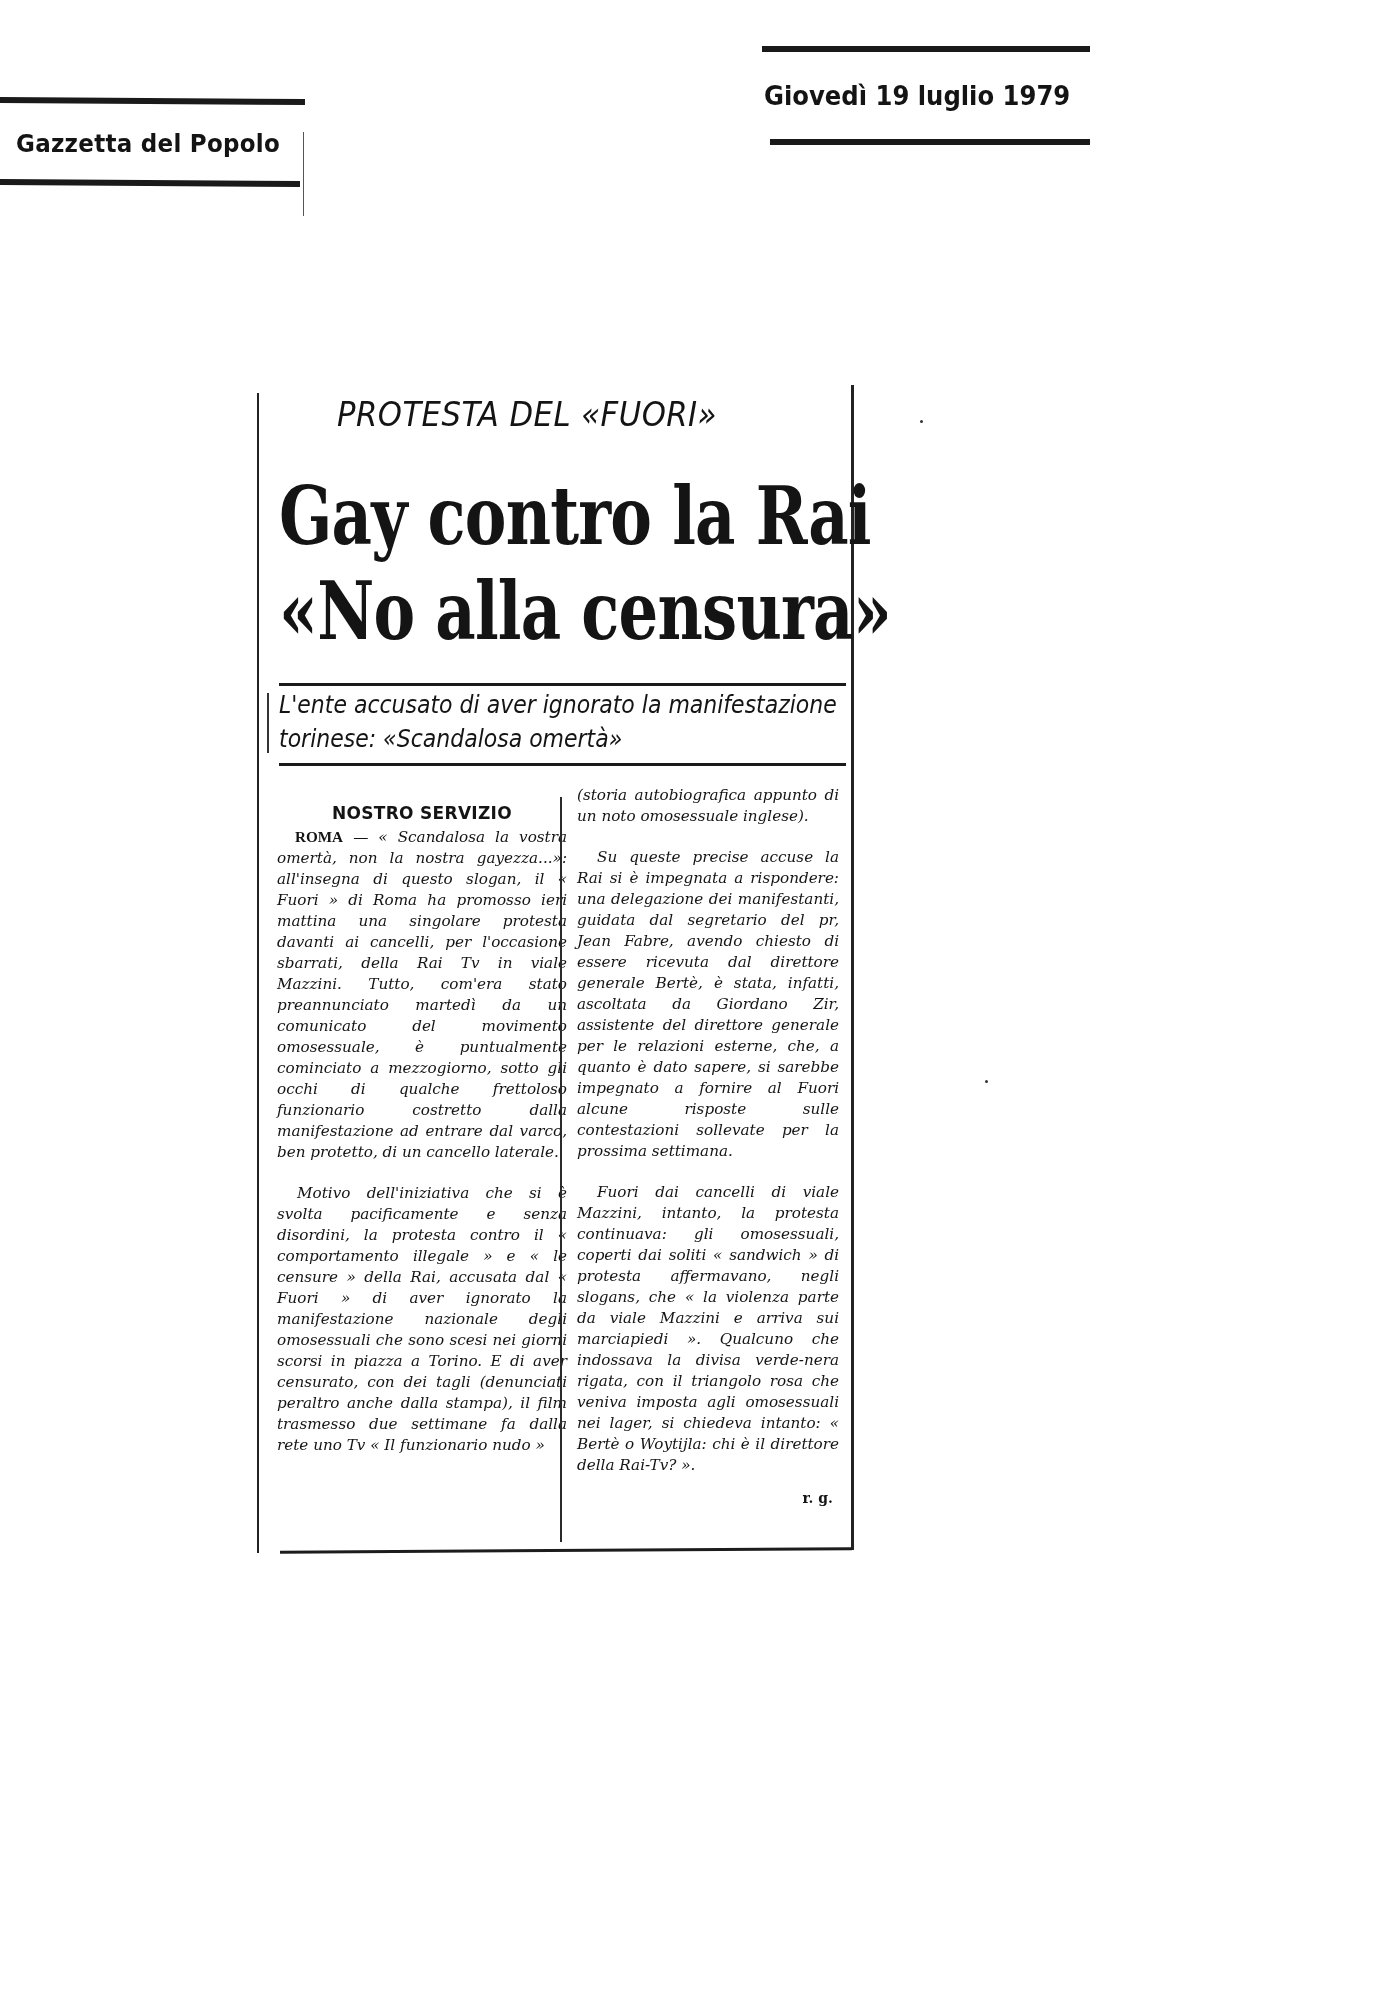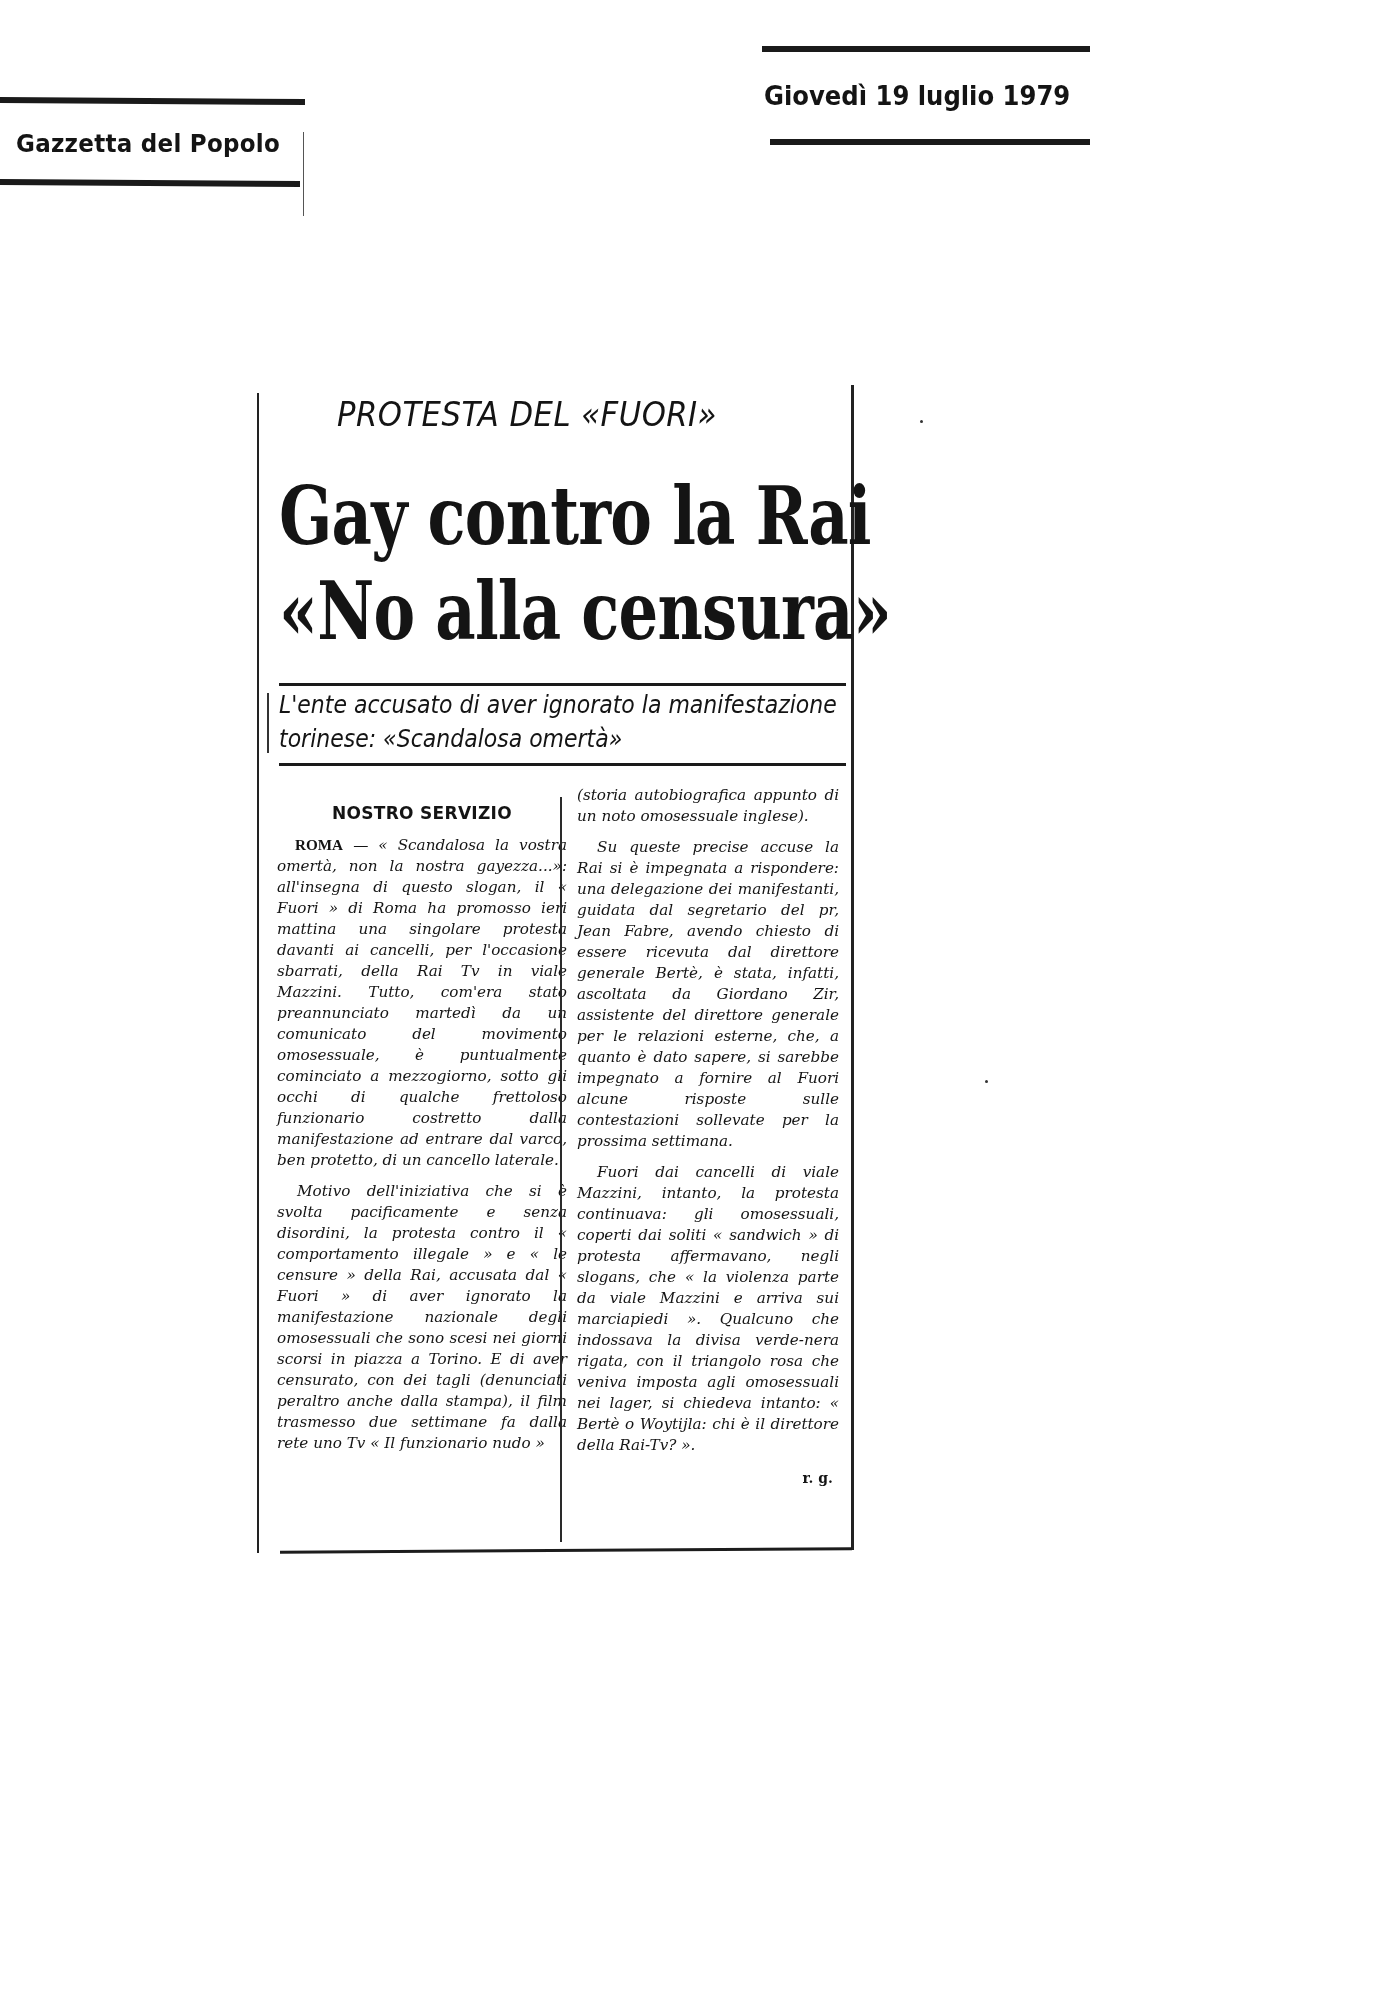--- a/index.html
+++ b/index.html
@@ -88,26 +88,26 @@
       font-family: "DejaVu Serif", serif; font-style: italic;
       font-size: 15.2px; line-height: 21px;
       text-align: justify;
     }
     .col1 { left: 20px; width: 290px; }
     .col2 { left: 320px; width: 262px; top: 400px; }
     .col-divider { position: absolute; left: 303px; top: 412px; width: 2px; height: 745px; background: #2a2a2a; }
 
     .byline-head {
       font-family: "DejaVu Sans", sans-serif; font-style: normal; font-weight: bold;
-      font-size: 17px; text-align: center; display: block; margin-bottom: 10px;
+      font-size: 17px; text-align: center; display: block; margin-bottom: 2px;
       letter-spacing: 0.3px;
     }
     .dateline { font-style: normal; font-variant: small-caps; font-weight: bold; font-family: Liberation Serif, serif; }
     .para { display: block; }
-    .para + .para { text-indent: 20px; margin-top: 10px; }
+    .para + .para { text-indent: 20px; margin-top: 20px; }
     .col .first { text-indent: 18px; }
     .sig {
       display: block; text-align: right; margin-top: 12px;
       font-style: normal; font-weight: bold; font-size: 14px;
       padding-right: 6px;
     }
 
     
     .speck { position: absolute; width: 3px; height: 3px; background: #333; border-radius: 50%; }
   </style>

